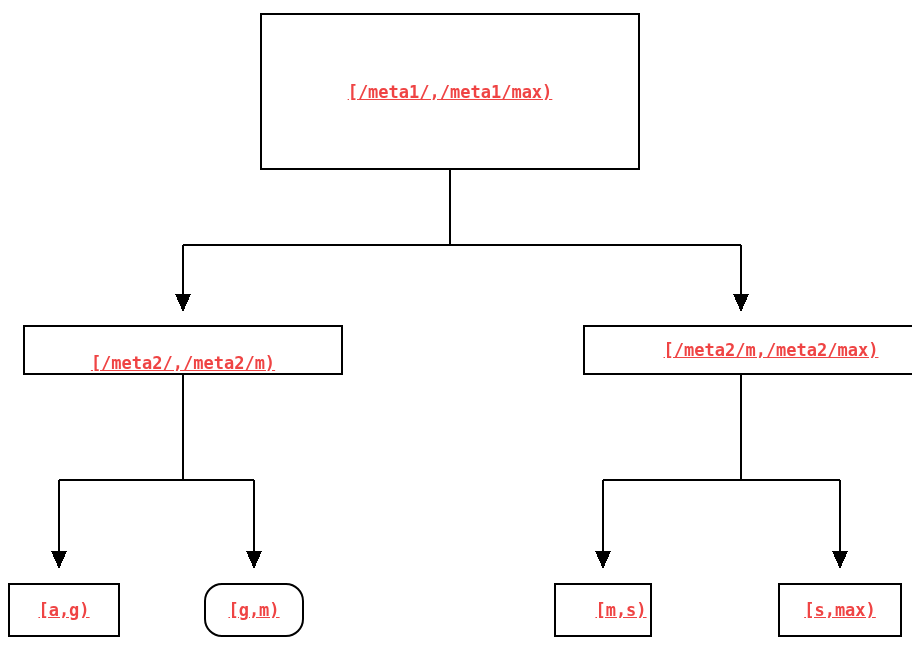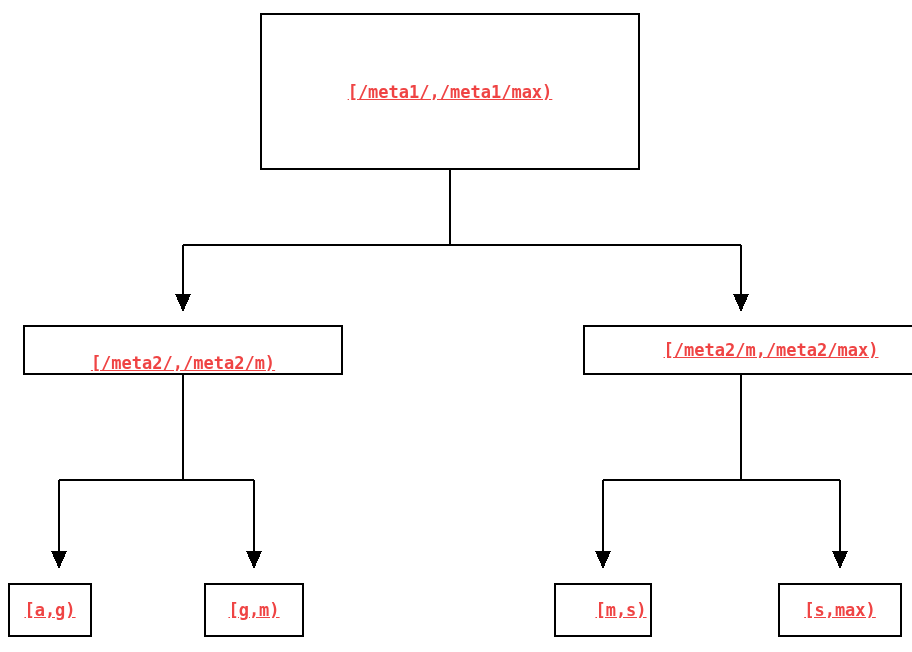--- a/index.html
+++ b/index.html
@@ -28,22 +28,22 @@
     align-items: center;
     justify-content: center;
     font-weight: bold;
     font-size: 17px;
     white-space: nowrap;
     text-decoration: underline;
   }
   .node-root  { left: 260px; top: 13px;  width: 380px; height: 157px; }
   .node-left  { left: 23px;  top: 325px; width: 320px; height: 50px; align-items: flex-end; }
   .node-right { left: 583px; top: 325px; width: 376px; height: 50px; }
-  .node-leaf-ag   { left: 8px;   top: 583px; width: 84px; height: 54px; }
-  .node-leaf-gm   { left: 204px; top: 583px; width: 100px; height: 54px; }
+  .node-leaf-ag   { left: 8px;   top: 583px; width: 112px; height: 54px; }
+  .node-leaf-gm   { left: 204px; top: 583px; width: 100px; height: 54px; border-radius: 18px; }
   .node-leaf-ms   { left: 554px; top: 583px; width: 98px;  height: 54px; padding-left: 36px; }
   .node-leaf-smax { left: 778px; top: 583px; width: 124px; height: 54px; }
 </style>
 </head>
 <body>
 
 <div class="canvas">
 
   <svg class="edges" viewBox="0 0 912 652" shape-rendering="crispEdges">
 

